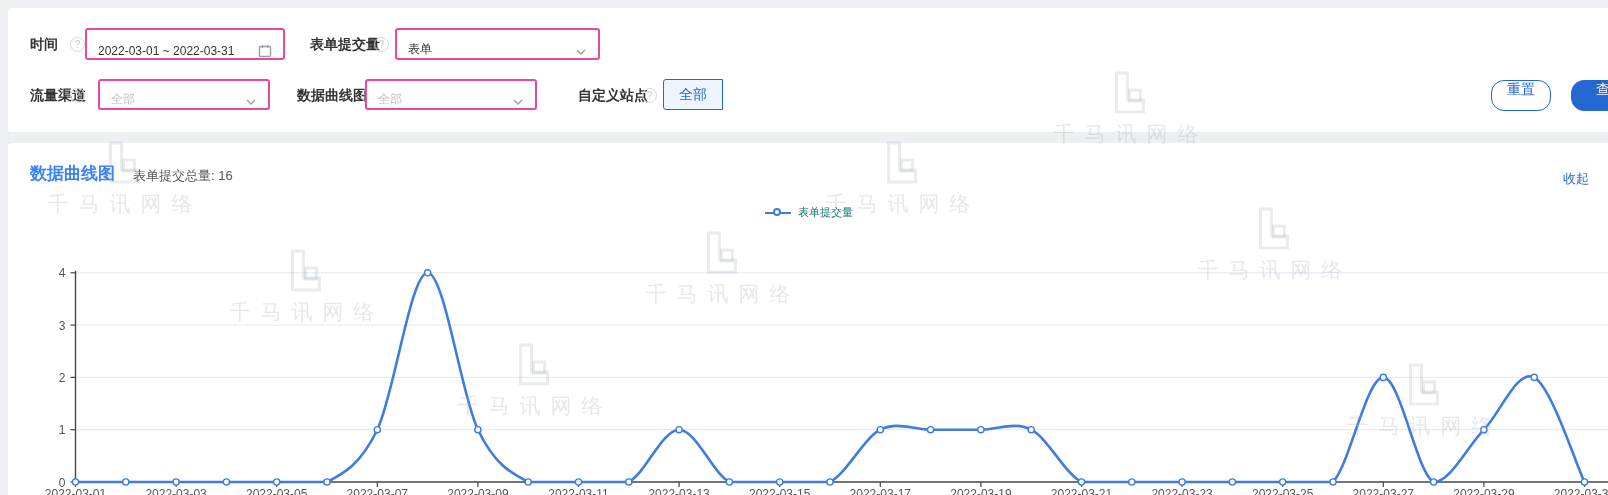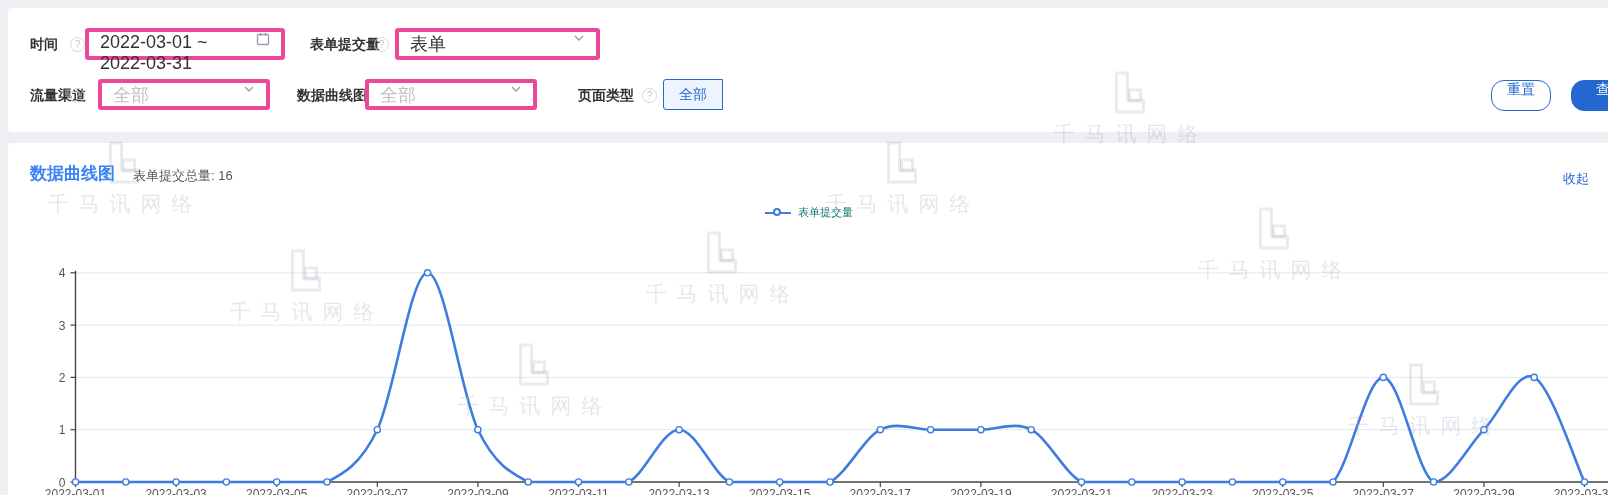--- a/index.html
+++ b/index.html
@@ -13,23 +13,23 @@
   #chart-card  { left:8px; top:143px; width:1620px; height:370px; }
 
   .abs { position:absolute; }
   .flabel { font-size:14px; font-weight:700; color:#333; line-height:32px; }
   .help {
     display:inline-block; width:15px; height:15px; border:1px solid #d4d7dd;
     border-radius:50%; color:#c3c7cf; font-size:10px; line-height:13px;
     text-align:center; vertical-align:middle;
   }
   .inputbox {
-    position:absolute; height:32px; background:#fff; border:4px solid #ec4899;
-    border-radius:3px; display:flex; align-items:flex-start; padding:0 11px;
-    font-size:18px; color:#333;
+    position:absolute; height:32px; background:#fff; border:2px solid #ec4899;
+    border-radius:3px; display:flex; align-items:flex-end; padding:0 11px;
+    font-size:12px; color:#333;
   }
   .inputbox .ph { color:#bfbfbf; }
   .inputbox .grow { flex:1; }
   .chev { width:12px; height:12px; flex:none; }
   .chev polyline, .cal rect, .cal line { stroke:#9aa0ab; fill:none; stroke-width:1.4; }
   .seg { position:absolute; display:flex; height:31px; font-size:14px; }
   .seg-item {
     border:1px solid #d9d9d9; background:#fff; display:flex; align-items:center;
     padding:0 15px; color:#333; cursor:pointer;
   }
@@ -105,21 +105,21 @@
 
   <span class="abs flabel" style="left:289px;top:71px;">数据曲线图</span>
   <span class="abs help" style="left:353px;top:80px;">?</span>
   <div class="inputbox" style="left:357px;top:71px;width:172px;height:31px;">
     <span class="grow ph">全部</span>
     <svg class="chev" viewBox="0 0 12 12">
       <polyline points="2,4 6,8 10,4"></polyline>
     </svg>
   </div>
 
-  <span class="abs flabel" style="left:570px;top:71px;">页面类型</span>
+  <span class="abs flabel" style="left:570px;top:71px;">自定义站点</span>
   <span class="abs help" style="left:634px;top:80px;">?</span>
   <div class="seg" style="left:655px;top:71px;">
     <div class="seg-item first selected">
       <span>全部</span>
     </div>
   </div>
 
   <div class="btn btn-ghost" style="left:1483px;top:72px;">
     <span>重置</span>
   </div>

